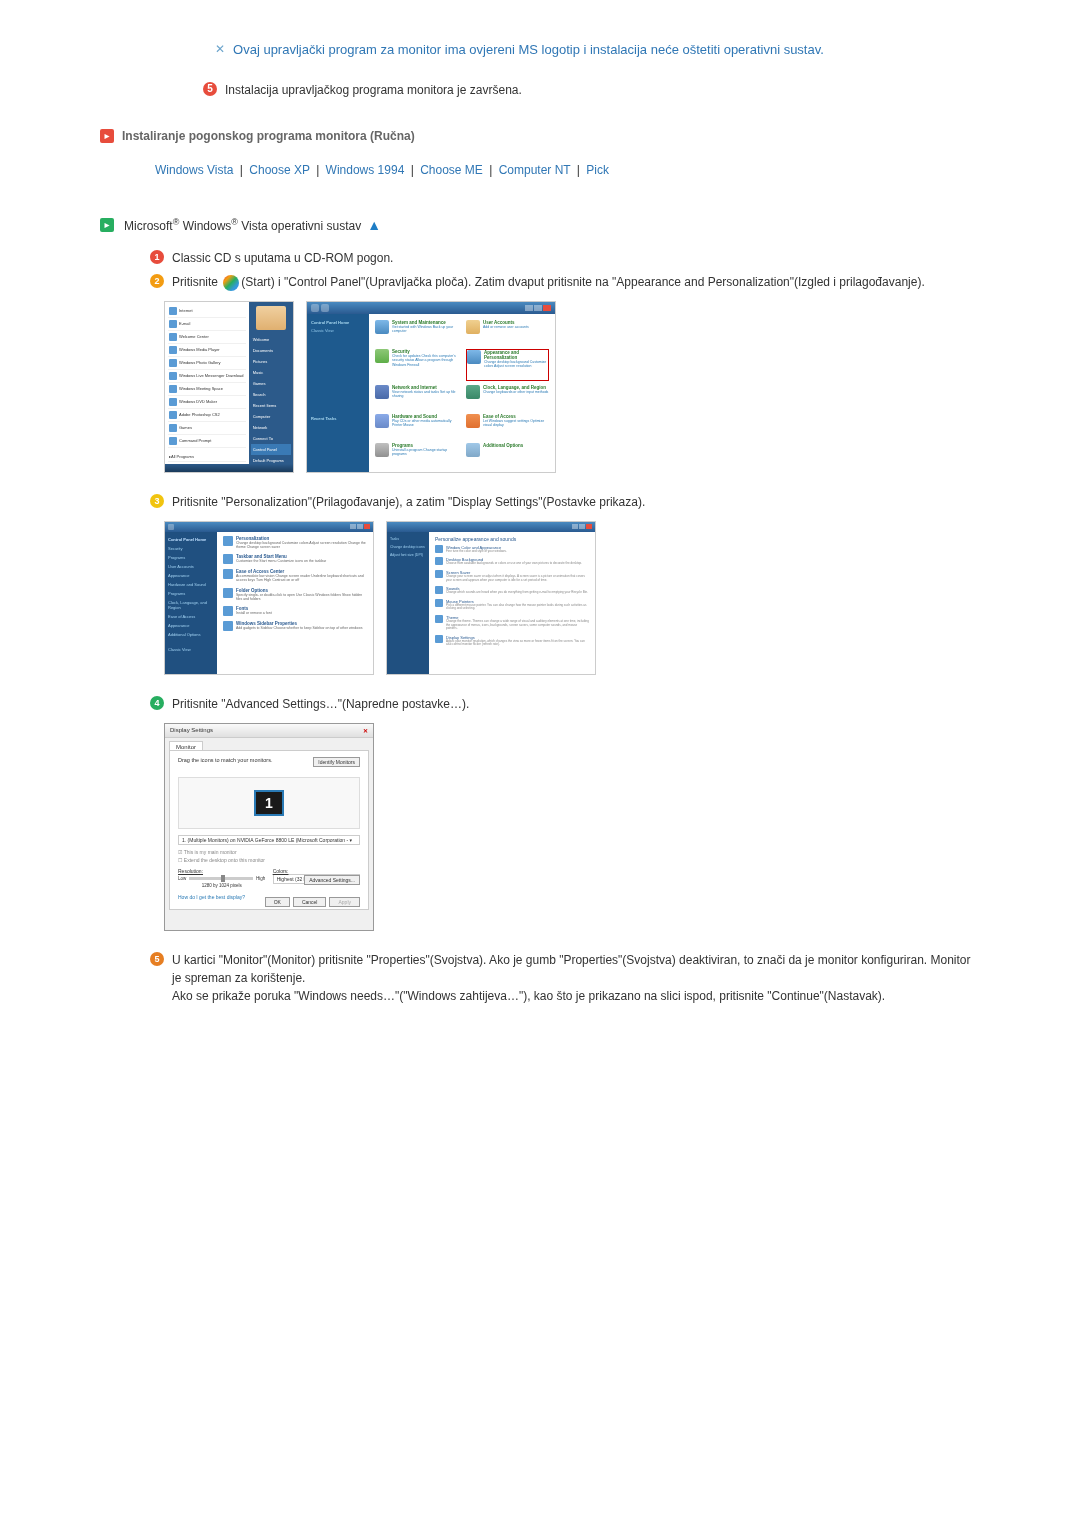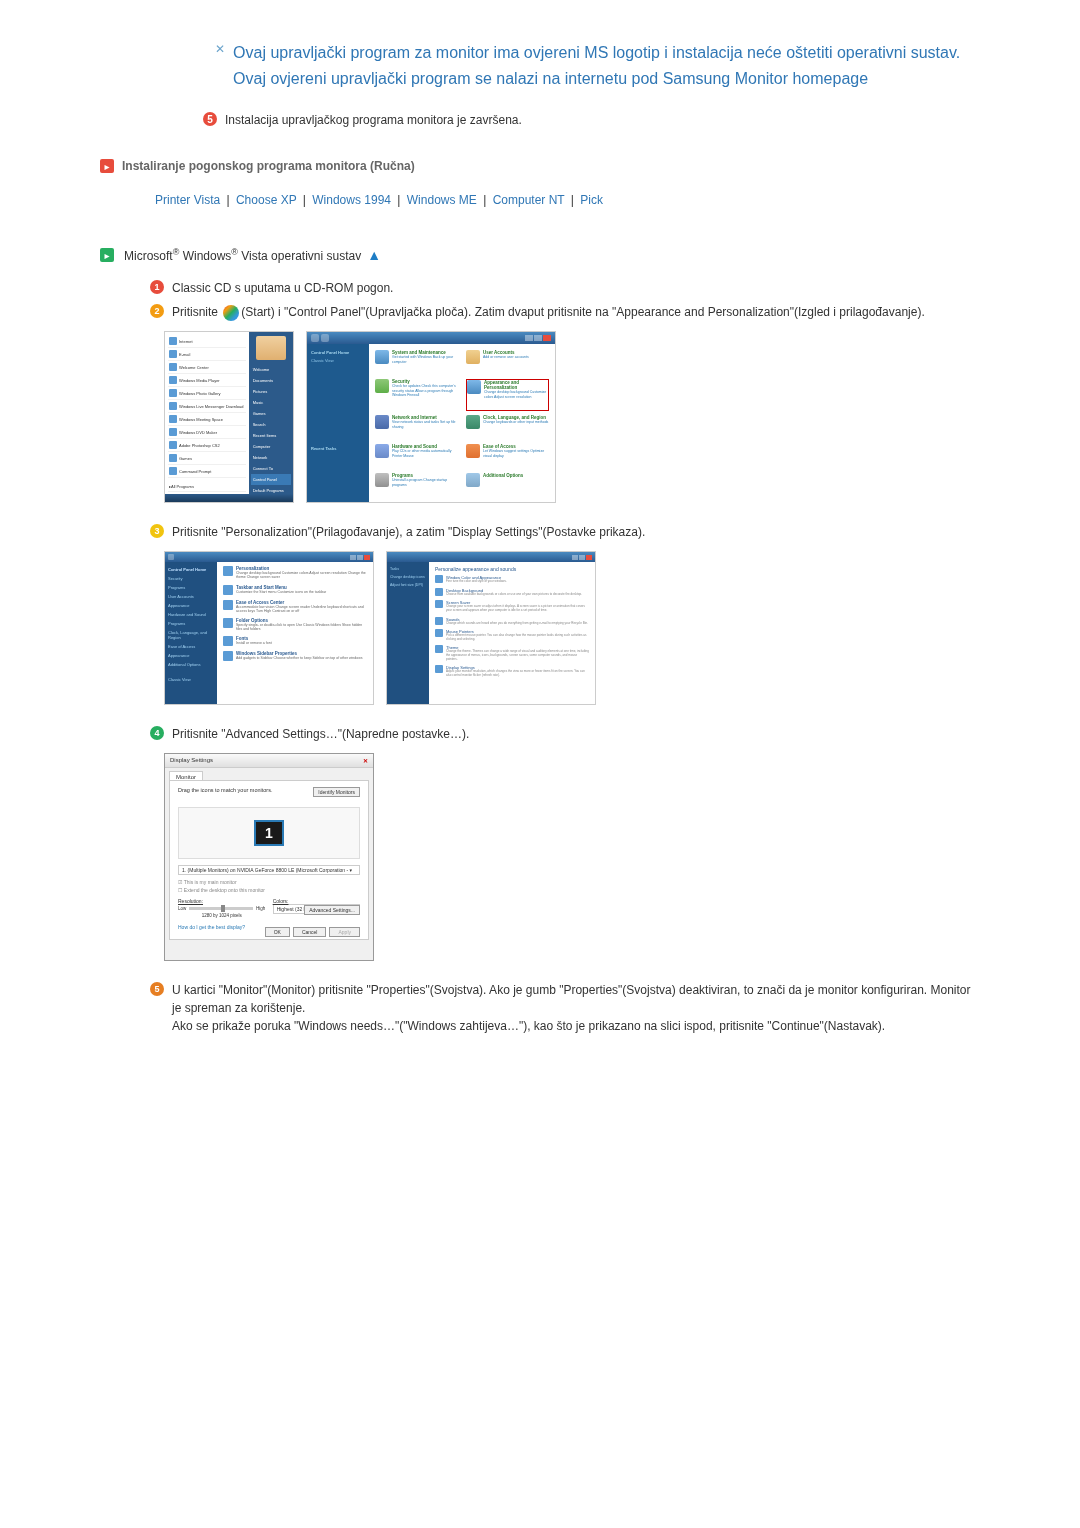--- a/index.html
+++ b/index.html
@@ -25,21 +25,21 @@
     }
     .note-x-icon {
       color: #6ba4cc;
       font-size: 12px;
       margin-right: 8px;
       margin-top: 2px;
     }
     .note-text {
       color: #3077b5;
       line-height: 1.6;
-      font-size: 16px;
+      font-size: 13px;
     }
     .link-text {
       color: #3077b5;
       display: block;
       margin-top: 10px;
     }
     .step-row {
       display: flex;
       margin-bottom: 18px;
       margin-left: 48px;
@@ -630,44 +630,43 @@
   </style>
 </head>
 <body>
 
 <div class="content-area">
 
   <div class="note-row-wrap">
     <span class="note-x-icon">✕</span>
     <div class="note-text">
       <span>Ovaj upravljački program za monitor ima ovjereni MS logotip i instalacija neće oštetiti operativni sustav.</span><br>
-      <span>Ovaj ovjereni upravljački program se nalazi na internetu pod Samsung Monitor homepage</span>
     </div>
   </div>
 
   <div class="step-row">
     <span class="step-num red">5</span>
     <span class="step-text">Instalacija upravljačkog programa monitora je završena.</span>
   </div>
 
 </div>
 
 <div class="section-header">
   <span class="arrow-icon">▸</span>
   <span class="section-title">Instaliranje pogonskog programa monitora (Ručna)</span>
 </div>
 
 <div class="os-links">
-  <a>Printer Vista</a>
+  <a>Windows Vista</a>
   <span class="divider">|</span>
   <a>Choose XP</a>
   <span class="divider">|</span>
   <a>Windows 1994</a>
   <span class="divider">|</span>
-  <a>Windows ME</a>
+  <a>Choose ME</a>
   <span class="divider">|</span>
   <a>Computer NT</a>
   <span class="divider">|</span>
   <a>Pick</a>
 </div>
 
 <div class="os-heading">
   <span class="green-arrow">▸</span>
   <span class="os-title">Microsoft<sup>®</sup> Windows<sup>®</sup> Vista operativni sustav</span>
   <span class="up-triangle">▲</span>

